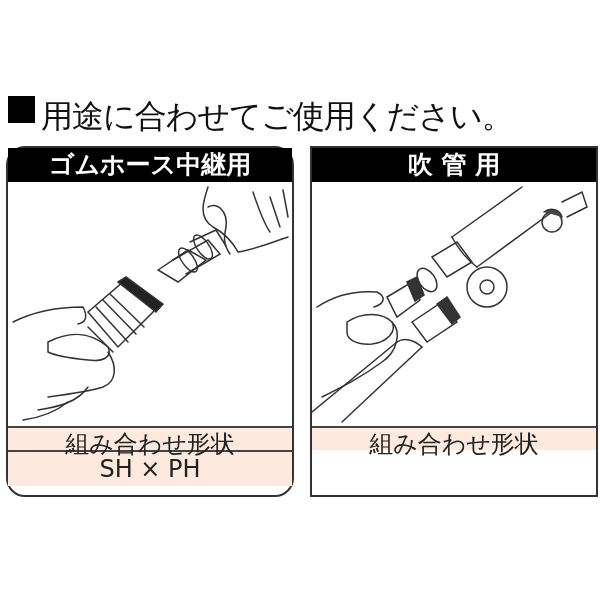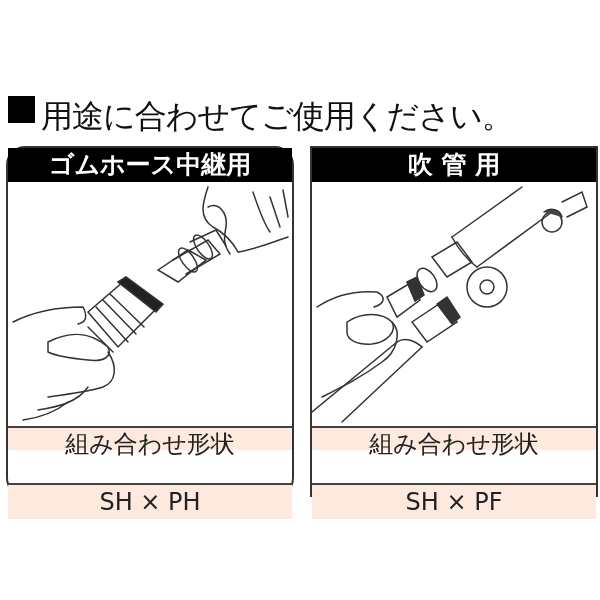--- a/index.html
+++ b/index.html
@@ -9,21 +9,21 @@
            letter-spacing: -1px; white-space: nowrap; display: flex; }
   .title .sq { display: inline-block; width: 27px; height: 27px; background: #000; margin-right: 6px; }
   .panel { position: absolute; top: 146px; width: 288px; height: 351px; border: 2px solid #333;
            box-sizing: border-box; background: #fff; }
   .panel.left { left: 6px; border-radius: 19px; }
   .panel.right { left: 310px; }
   .panel .header { height: 34px; background: #000; color: #fff; font-size: 25px; font-weight: bold;
                    text-align: center; line-height: 34px; letter-spacing: 0px; }
   .panel .illus { height: 244px; border-bottom: 2px solid #444; position: relative; overflow: hidden; }
   .panel .row { height: 22px; background: #fde9dd; text-align: center; font-size: 24px; line-height: 33px; color: #222; }
-  .panel .row + .row { border-top: 2px solid #444; height: 34px; line-height: 34px; margin-top: 33px; }
+  .panel .row + .row { border-top: 2px solid #444; height: 34px; line-height: 34px; }
   svg { display: block; }
 </style>
 </head>
 <body>
 
 <div class="title">
   <span class="sq"></span>
   <span>用途に合わせてご使用ください。</span>
 </div>
 
@@ -90,14 +90,13 @@
       <path d="M85 160 L 0 230"></path>
       <path d="M110 165 L 30 240"></path>
       <path d="M85 160 C 92 155, 102 158, 110 165"></path>
 
       <path d="M5 125 C 20 115, 40 108, 65 110 C 75 115, 72 122, 62 125"></path>
       <path d="M35 140 C 50 130, 70 130, 80 140 C 85 150, 75 160, 60 162 C 45 163, 35 158, 35 150 Z"></path>
       <path d="M80 140 C 90 150, 85 170, 70 180 C 50 195, 30 205, 10 215"></path>
     </svg>
   </div>
   <div class="row">組み合わせ形状</div>
-  <div class="row">SH × PF</div>
 </div>
 
 </body></html>

